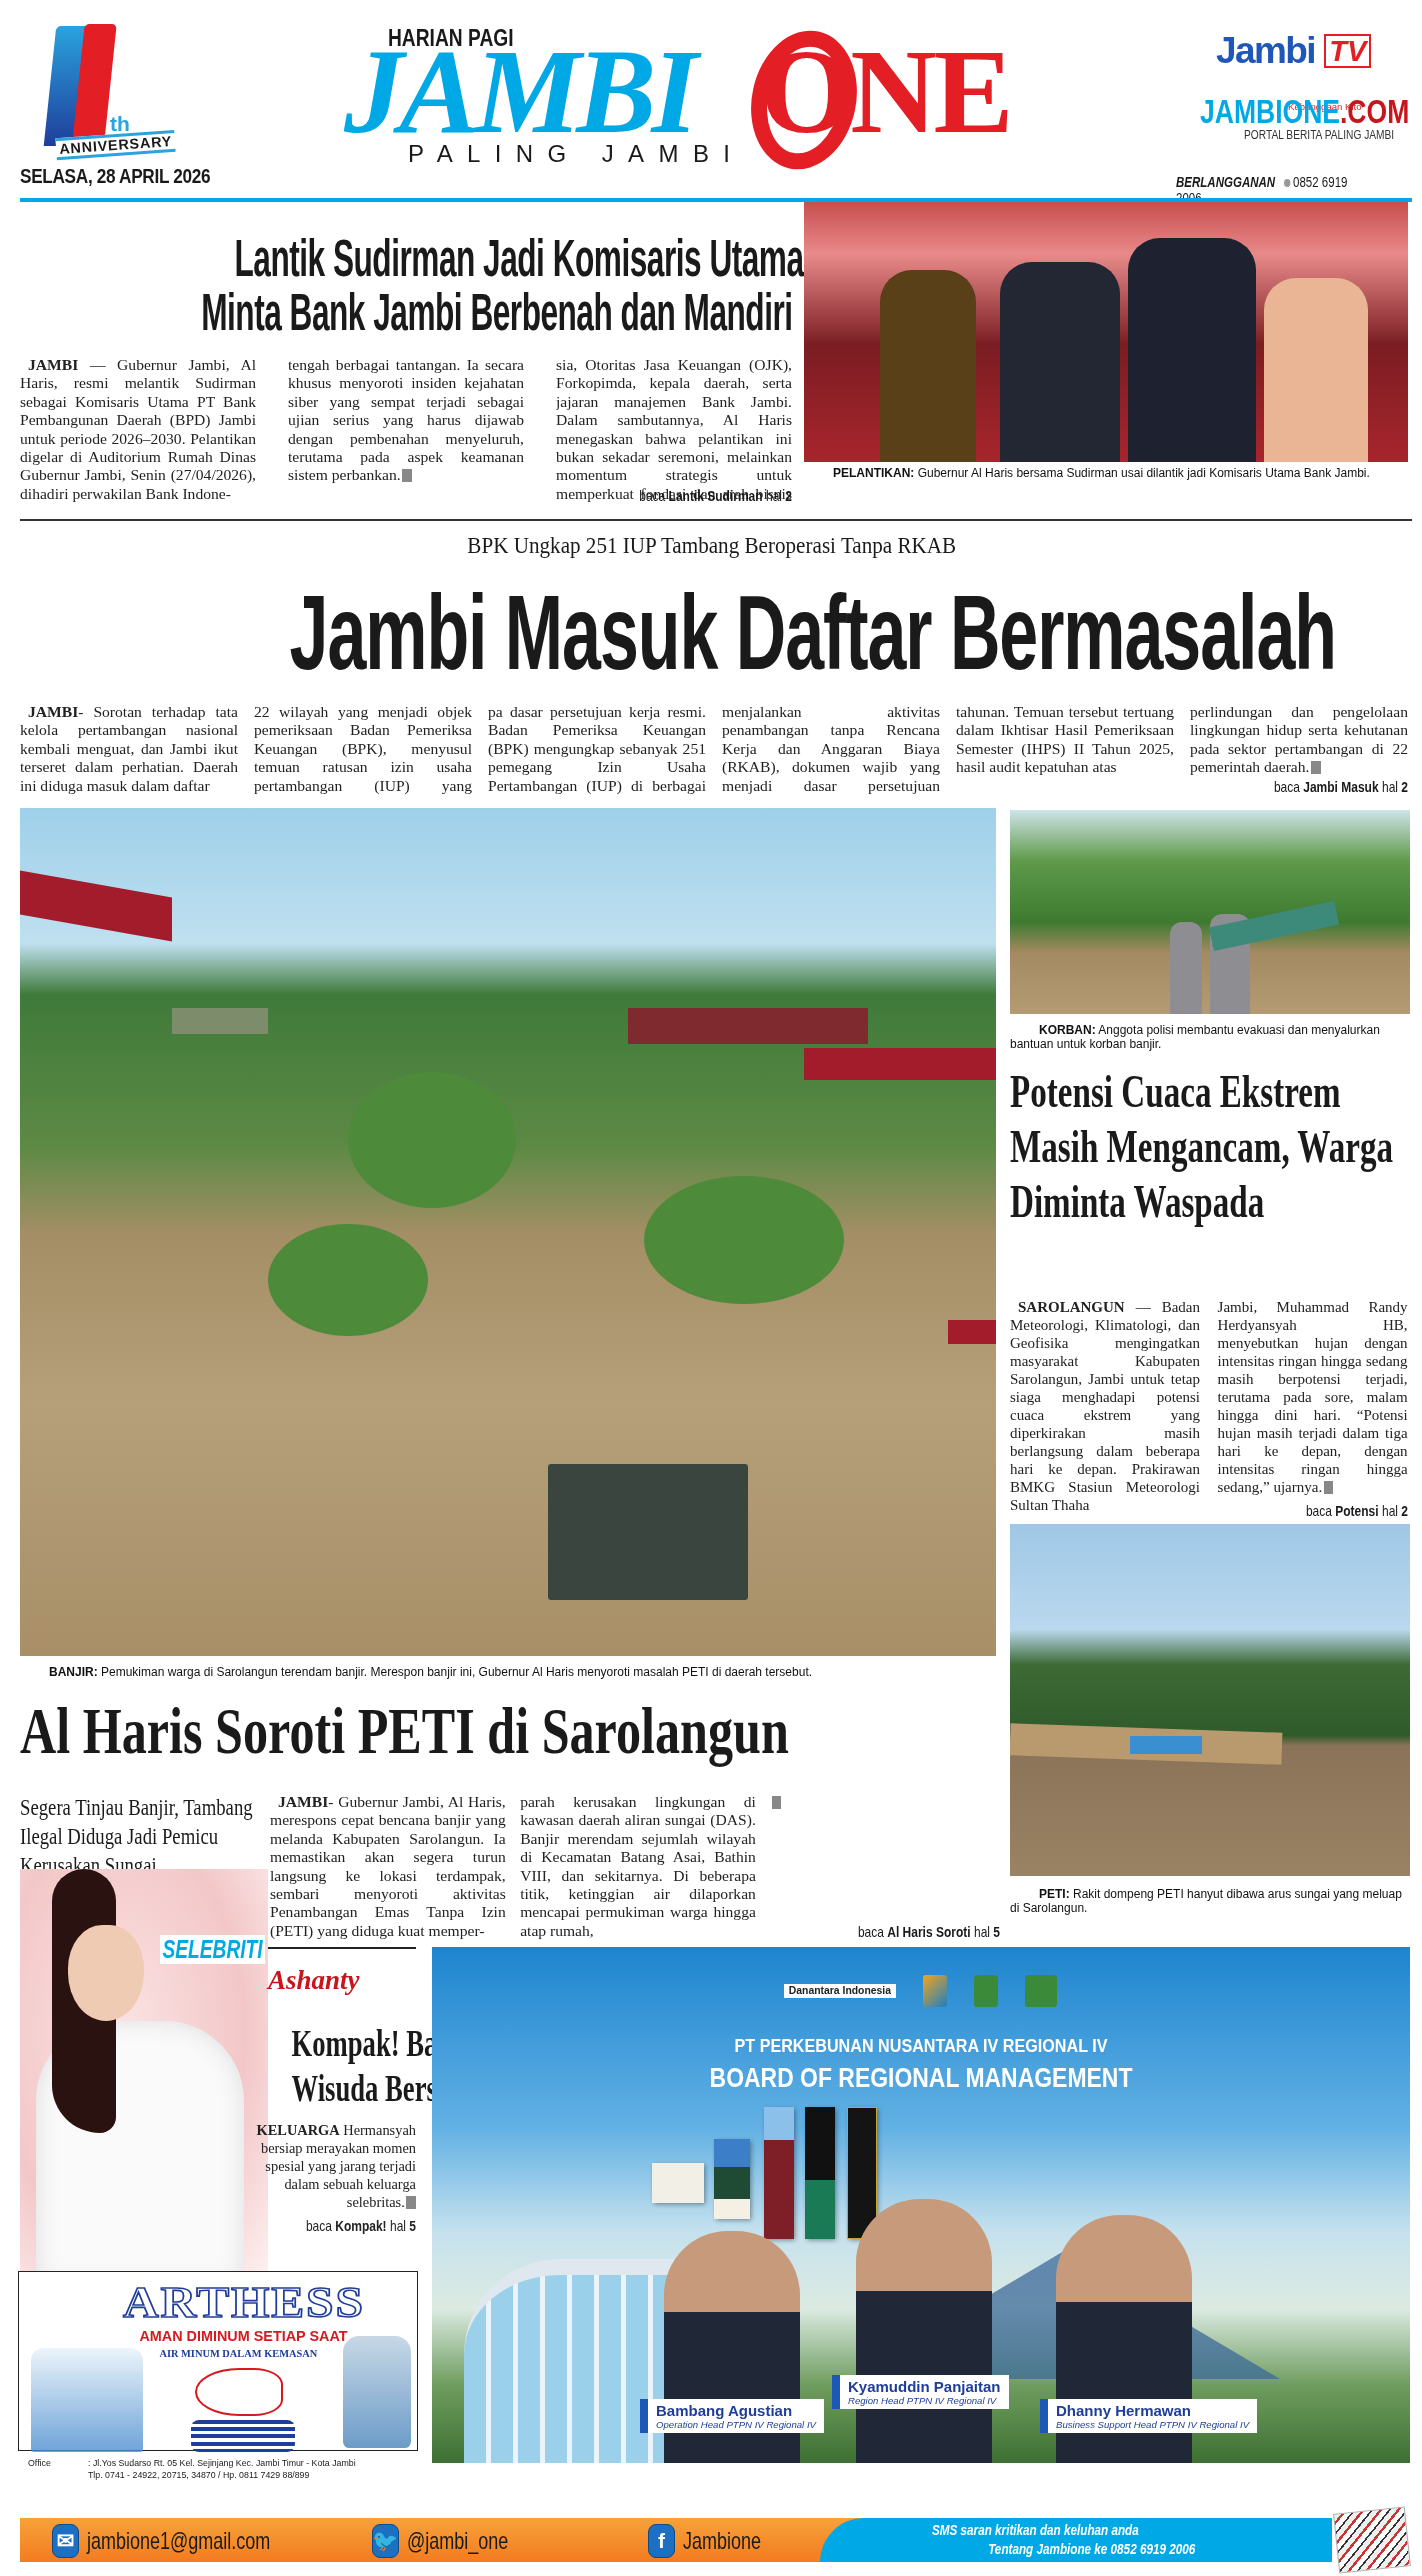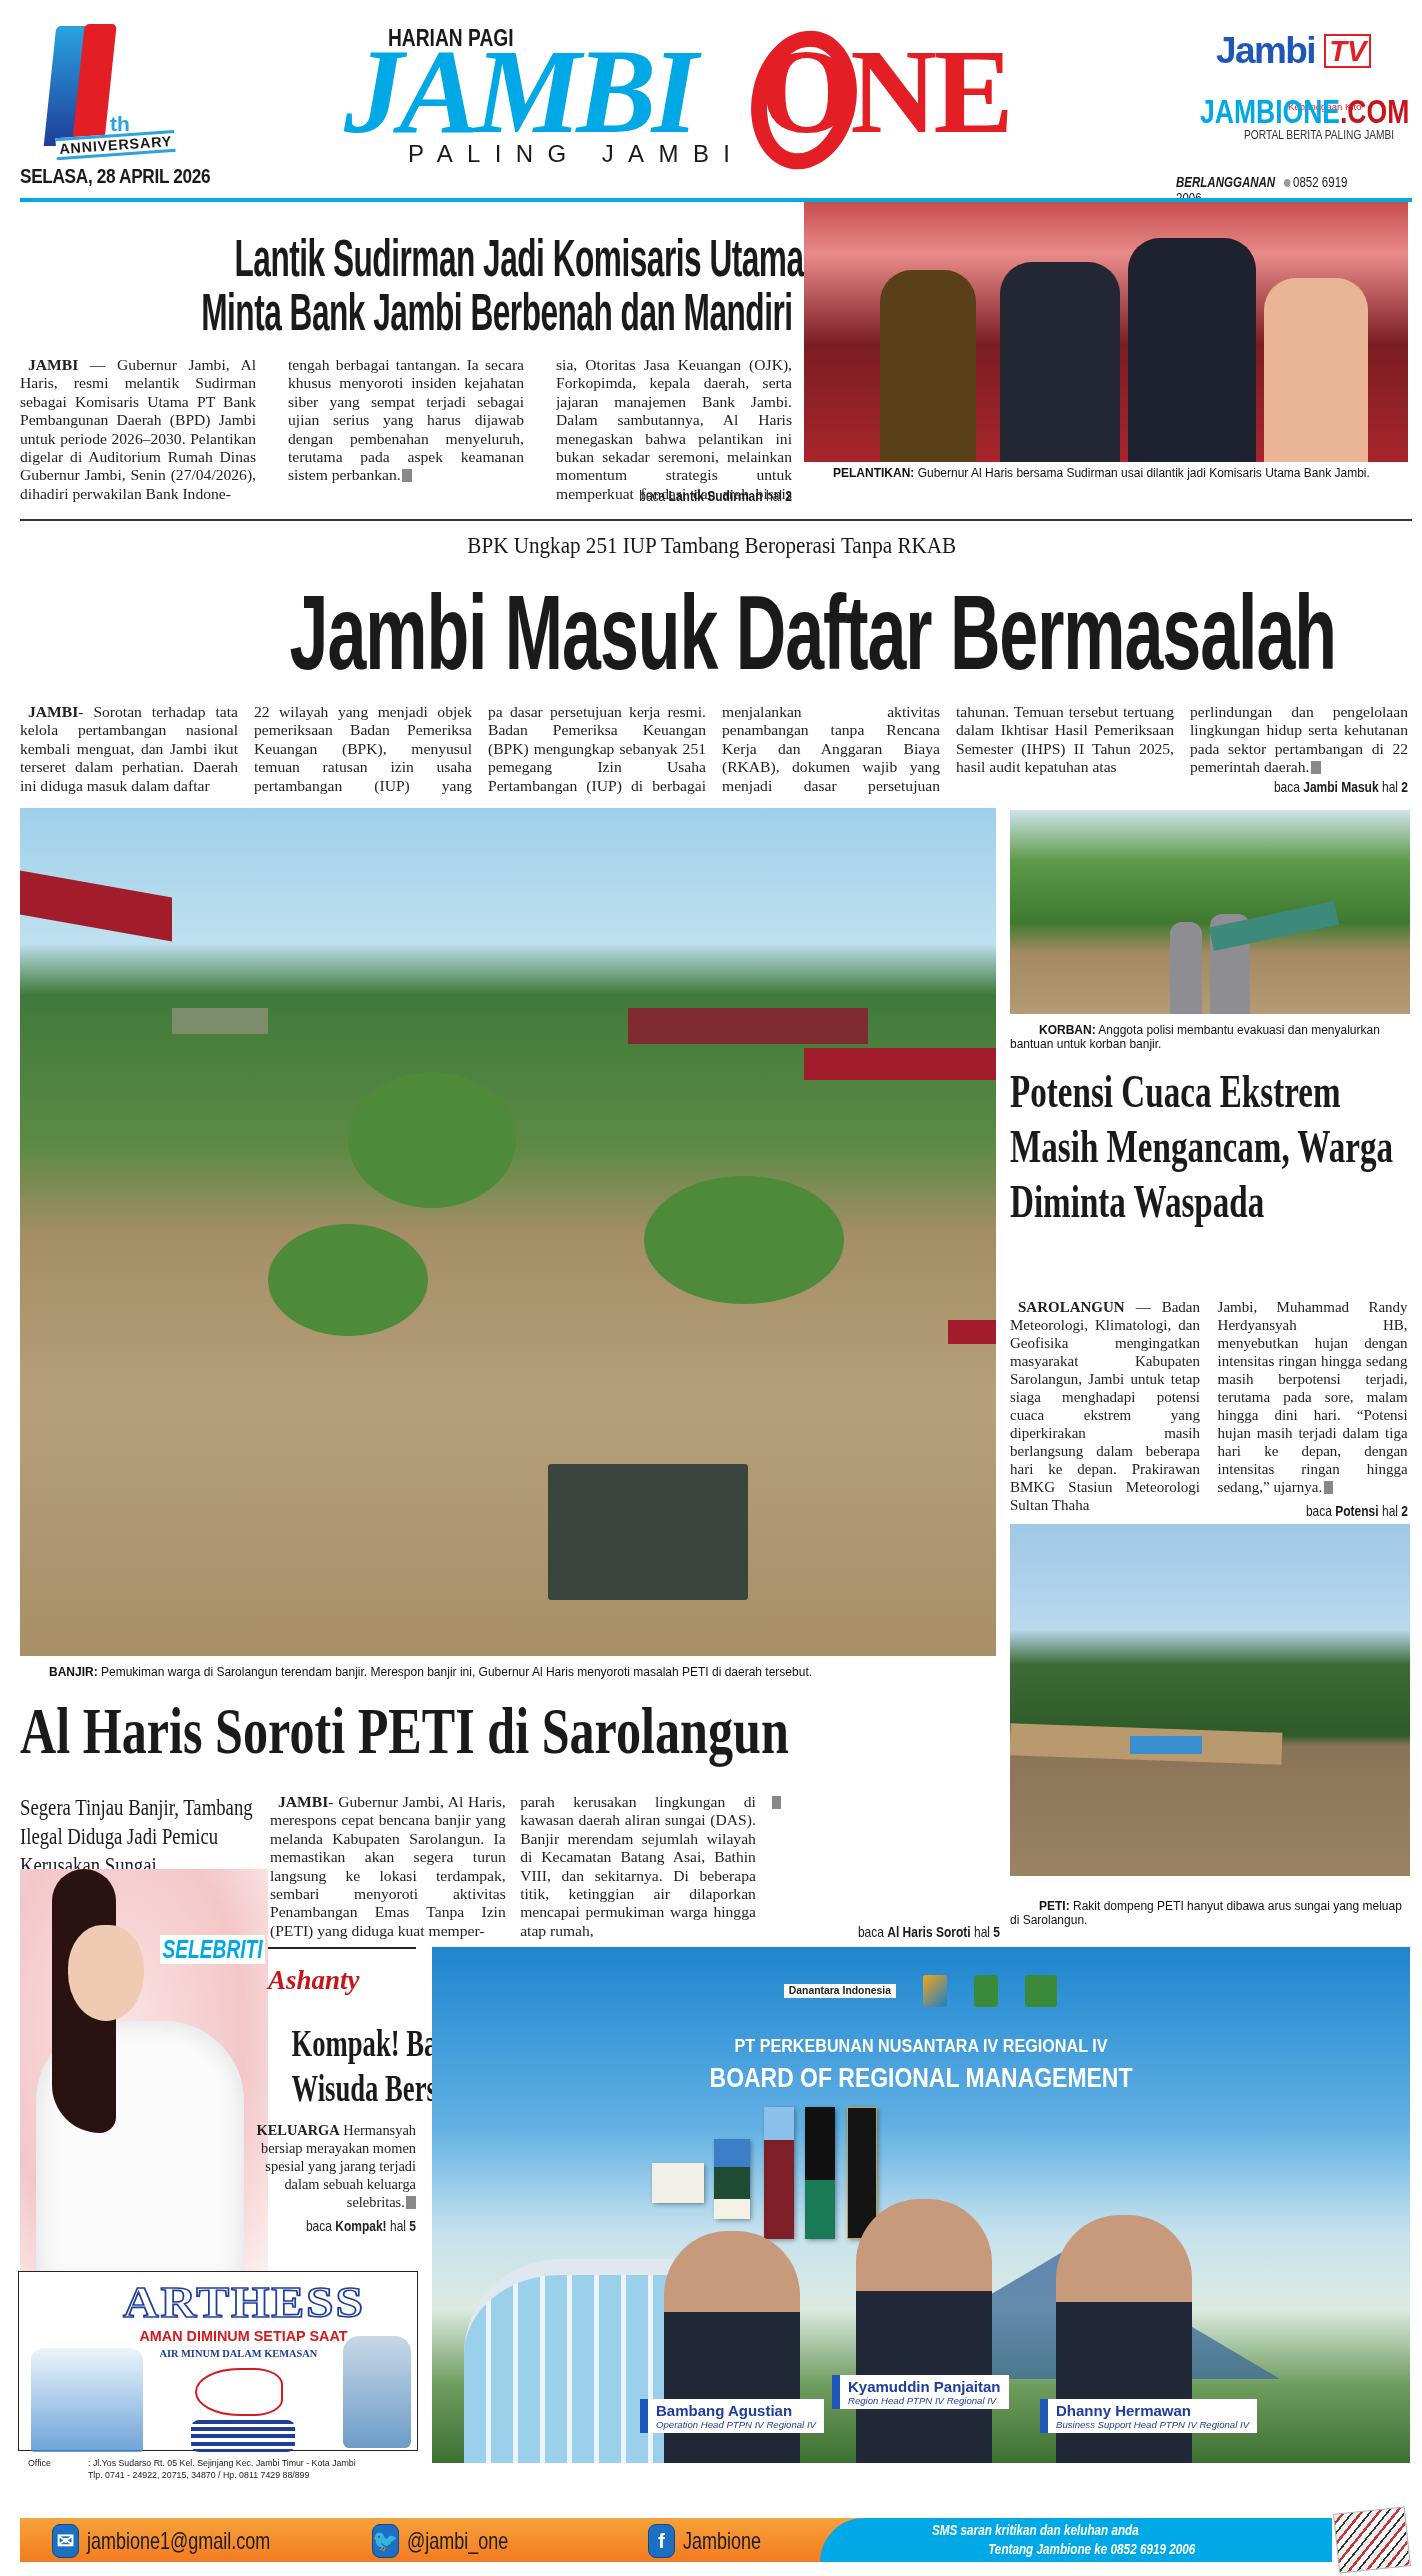--- a/index.html
+++ b/index.html
@@ -75,21 +75,21 @@
 
   
   .photo3 { left: 1010px; top: 810px; width: 400px; height: 204px; background: linear-gradient(180deg,#cfe4e9 0%,#5e9a4a 25%,#3e7a30 55%,#a48a62 70%,#b59b73 100%); overflow:hidden; }
   .cap3 { left: 1010px; top: 1023px; width: 400px; }
   .h4 { left: 1010px; top: 1064px; width: 408px; font: bold 46px "Liberation Serif", serif; line-height: 55px; }
   .h4 span { display:block; transform: scaleX(0.72); transform-origin:left; white-space: nowrap; }
   .s4-cols { left: 1010px; top: 1298px; width: 400px; display:flex; gap: 17.6px; }
   .s4-cols .col { width: 190px; font-size: 15px; line-height: 18px; }
   .s4-baca { left: 1152px; top: 1502px; width: 256px; }
   .photo4 { left: 1010px; top: 1524px; width: 400px; height: 352px; background: linear-gradient(180deg,#9fc8e6 0%,#bad8ee 30%,#3d6a35 40%,#2f5a2a 60%,#8a7358 63%,#9a8264 100%); overflow:hidden; }
-  .cap4 { left: 1010px; top: 1887px; width: 400px; margin-top: 12px; }
+  .cap4 { left: 1010px; top: 1887px; width: 400px; }
 
   
   .celeb-photo { left: 20px; top: 1869px; width: 248px; height: 404px; background: radial-gradient(ellipse at 40% 40%, #fbe3e3 0%, #f3c7c8 60%, #fdf0f0 100%); overflow:hidden; }
   .celeb-photo .hair { position:absolute; left:32px; top:0; width:64px; height:264px; background:#2a1210; border-radius: 32px 32px 16px 48px; }
   .celeb-photo .face { position:absolute; left:48px; top:56px; width:76px; height:96px; background:#f0cbb4; border-radius: 45% 45% 50% 50%; }
   .celeb-photo .robe { position:absolute; left:16px; top:152px; width:208px; height:264px; background:#fafafa; border-radius: 80px 80px 0 0; box-shadow: inset 0 0 24px #ddd; }
   .selebriti { left: 160px; top: 1935px; background:#fff; padding: 0 3.2px; font: italic bold 25.6px "Liberation Sans", sans-serif; color: #00a9e6; transform: scaleX(0.75); transform-origin:left; }
   .sel-line { left: 268px; top: 1947px; width: 148px; height: 2.4px; background:#222; }
   .ashanty { left: 268px; top: 1965px; font: italic bold 27px "Liberation Serif", serif; color:#c8151b; }
   .h5 { left: 240px; top: 2021px; width: 184px; font: bold 37px "Liberation Serif", serif; line-height: 45px; text-align: right; }

